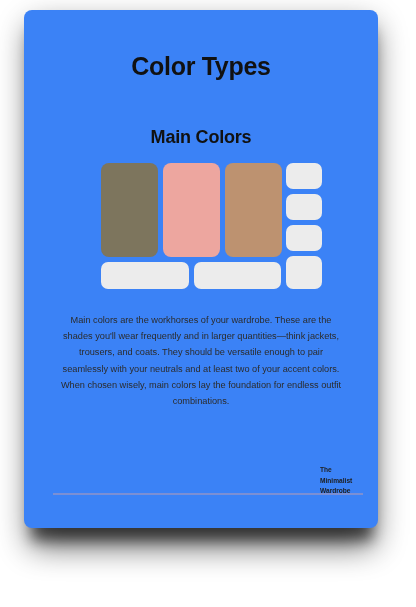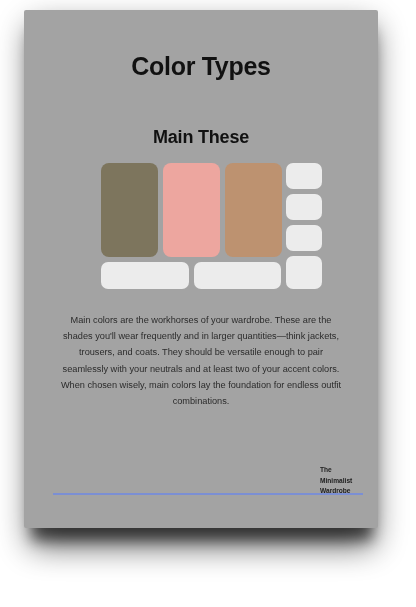--- a/index.html
+++ b/index.html
@@ -44,22 +44,22 @@
     opacity: 0.55;
   }
 
   
   .card {
     position: absolute;
     left: 24px;
     top: 10px;
     width: 354px;
     height: 518px;
-    background: #a3a3a3;
-    border-radius: 2px;
+    background: #3b82f6;
+    border-radius: 8px;
     overflow: hidden;
   }
 
   .card-inner {
     position: absolute;
     inset: 0;
   }
 
   .doc-title {
     position: absolute;
@@ -182,21 +182,21 @@
 <div id="page-root">
 
   <div class="card-shadow-far"></div>
   <div class="card-shadow-near"></div>
 
   <div class="card">
     <div class="card-inner">
 
       <div class="doc-title">Color Types</div>
 
-      <div class="section-heading">Main These</div>
+      <div class="section-heading">Main Colors</div>
 
       <div class="swatch-grid">
 
         <div class="swatch-main-row">
           <div class="swatch" style="background:#7d755d"></div>
           <div class="swatch" style="background:#eda69f"></div>
           <div class="swatch" style="background:#bd9270"></div>
         </div>
 
         <div class="swatch-side-col">

